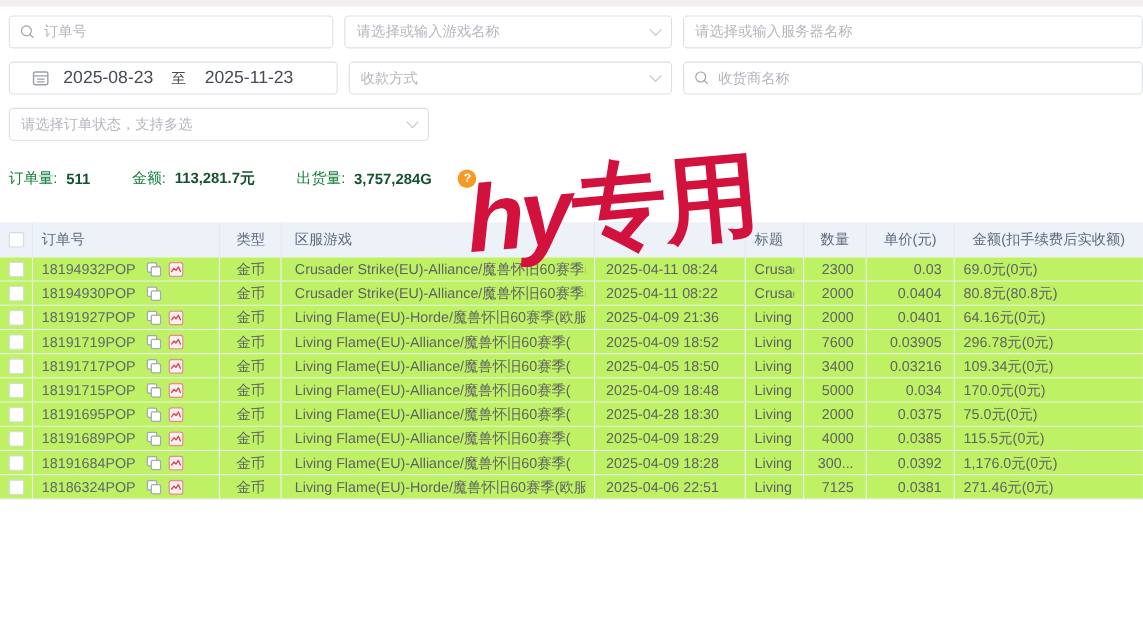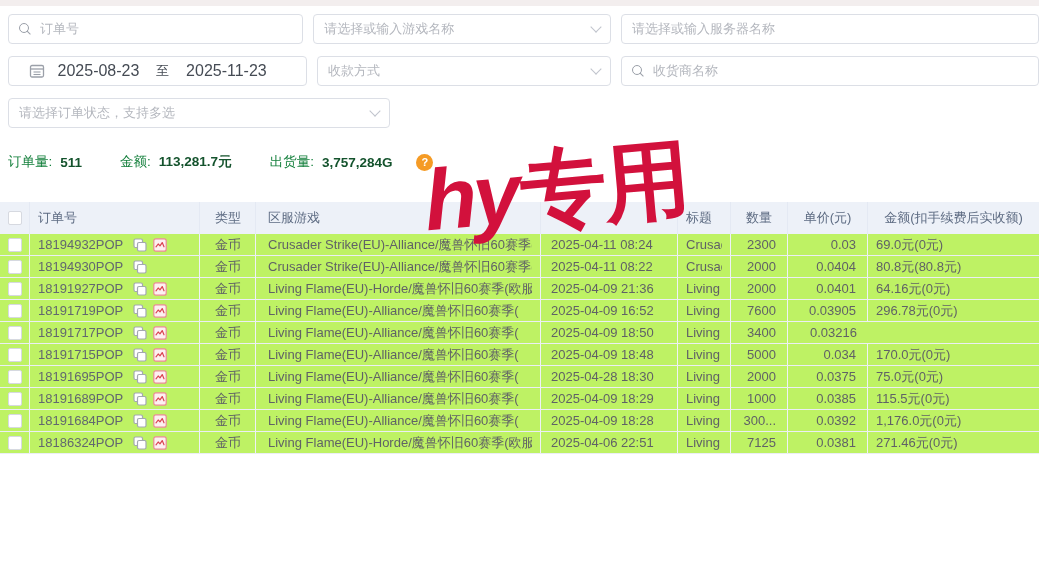--- a/index.html
+++ b/index.html
@@ -280,21 +280,21 @@
         </svg>
       </span>
     </div>
     <div class="cell c2">
           <span>金币</span>
         </div>
     <div class="cell c3 clip">
           <span>Living Flame(EU)-Alliance/魔兽怀旧60赛季(</span>
         </div>
     <div class="cell c4">
-          <span>2025-04-09 16:52</span>
+          <span>2025-04-09 18:52</span>
         </div>
     <div class="cell c5 clip">
           <span>Living Fl</span>
         </div>
     <div class="cell c6">
           <span>7600</span>
         </div>
     <div class="cell c7">
           <span>0.03905</span>
         </div>
@@ -320,31 +320,34 @@
         </svg>
       </span>
     </div>
     <div class="cell c2">
           <span>金币</span>
         </div>
     <div class="cell c3 clip">
           <span>Living Flame(EU)-Alliance/魔兽怀旧60赛季(</span>
         </div>
     <div class="cell c4">
-          <span>2025-04-09 18:50</span>
+          <span>2025-04-05 18:50</span>
         </div>
     <div class="cell c5 clip">
           <span>Living Fl</span>
         </div>
     <div class="cell c6">
           <span>3400</span>
         </div>
     <div class="cell c7">
           <span>0.03216</span>
         </div>
+    <div class="cell c8">
+          <span>109.34元(0元)</span>
+        </div>
   </div>
 
   <div class="trow">
     <div class="cell c0">
           <span class="checkbox"></span>
         </div>
     <div class="cell c1">
       <span class="otext">18191715POP</span>
       <span class="icons">
         <svg width="14" height="14" viewBox="0 0 14 14">
@@ -443,21 +446,21 @@
     <div class="cell c3 clip">
           <span>Living Flame(EU)-Alliance/魔兽怀旧60赛季(</span>
         </div>
     <div class="cell c4">
           <span>2025-04-09 18:29</span>
         </div>
     <div class="cell c5 clip">
           <span>Living Fl</span>
         </div>
     <div class="cell c6">
-          <span>1000</span>
+          <span>4000</span>
         </div>
     <div class="cell c7">
           <span>0.0385</span>
         </div>
     <div class="cell c8">
           <span>115.5元(0元)</span>
         </div>
   </div>
 
   <div class="trow">

